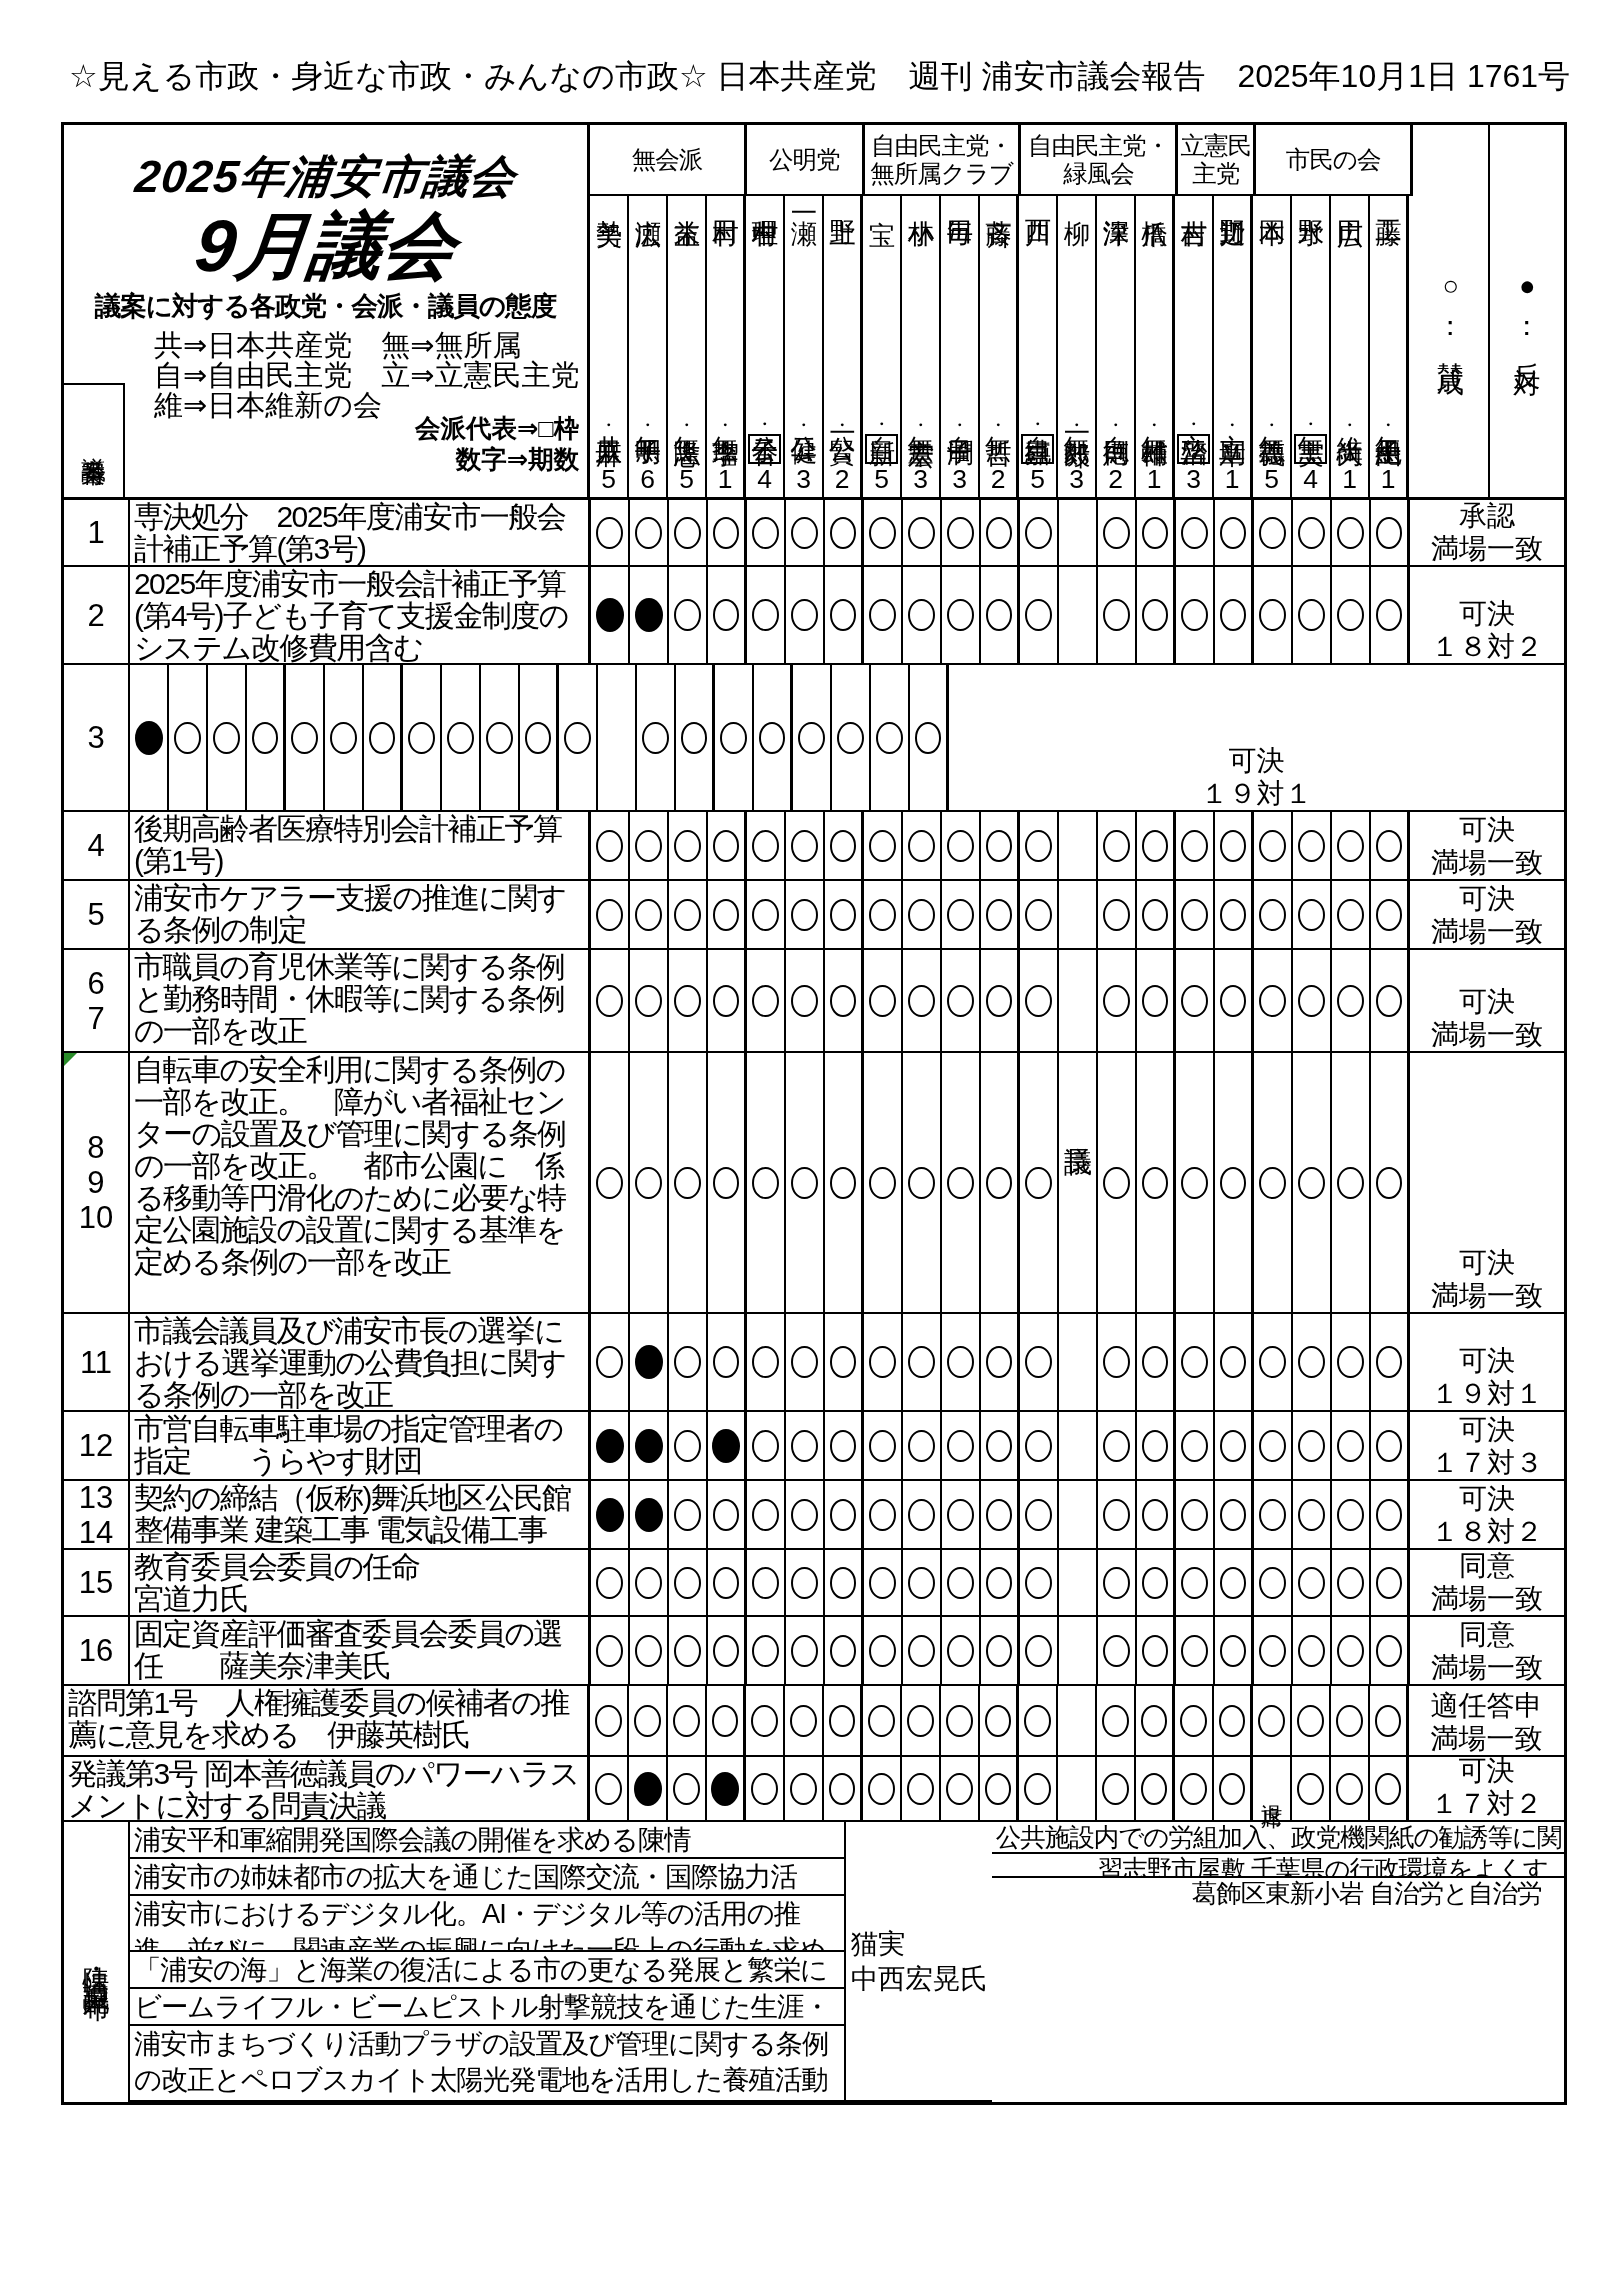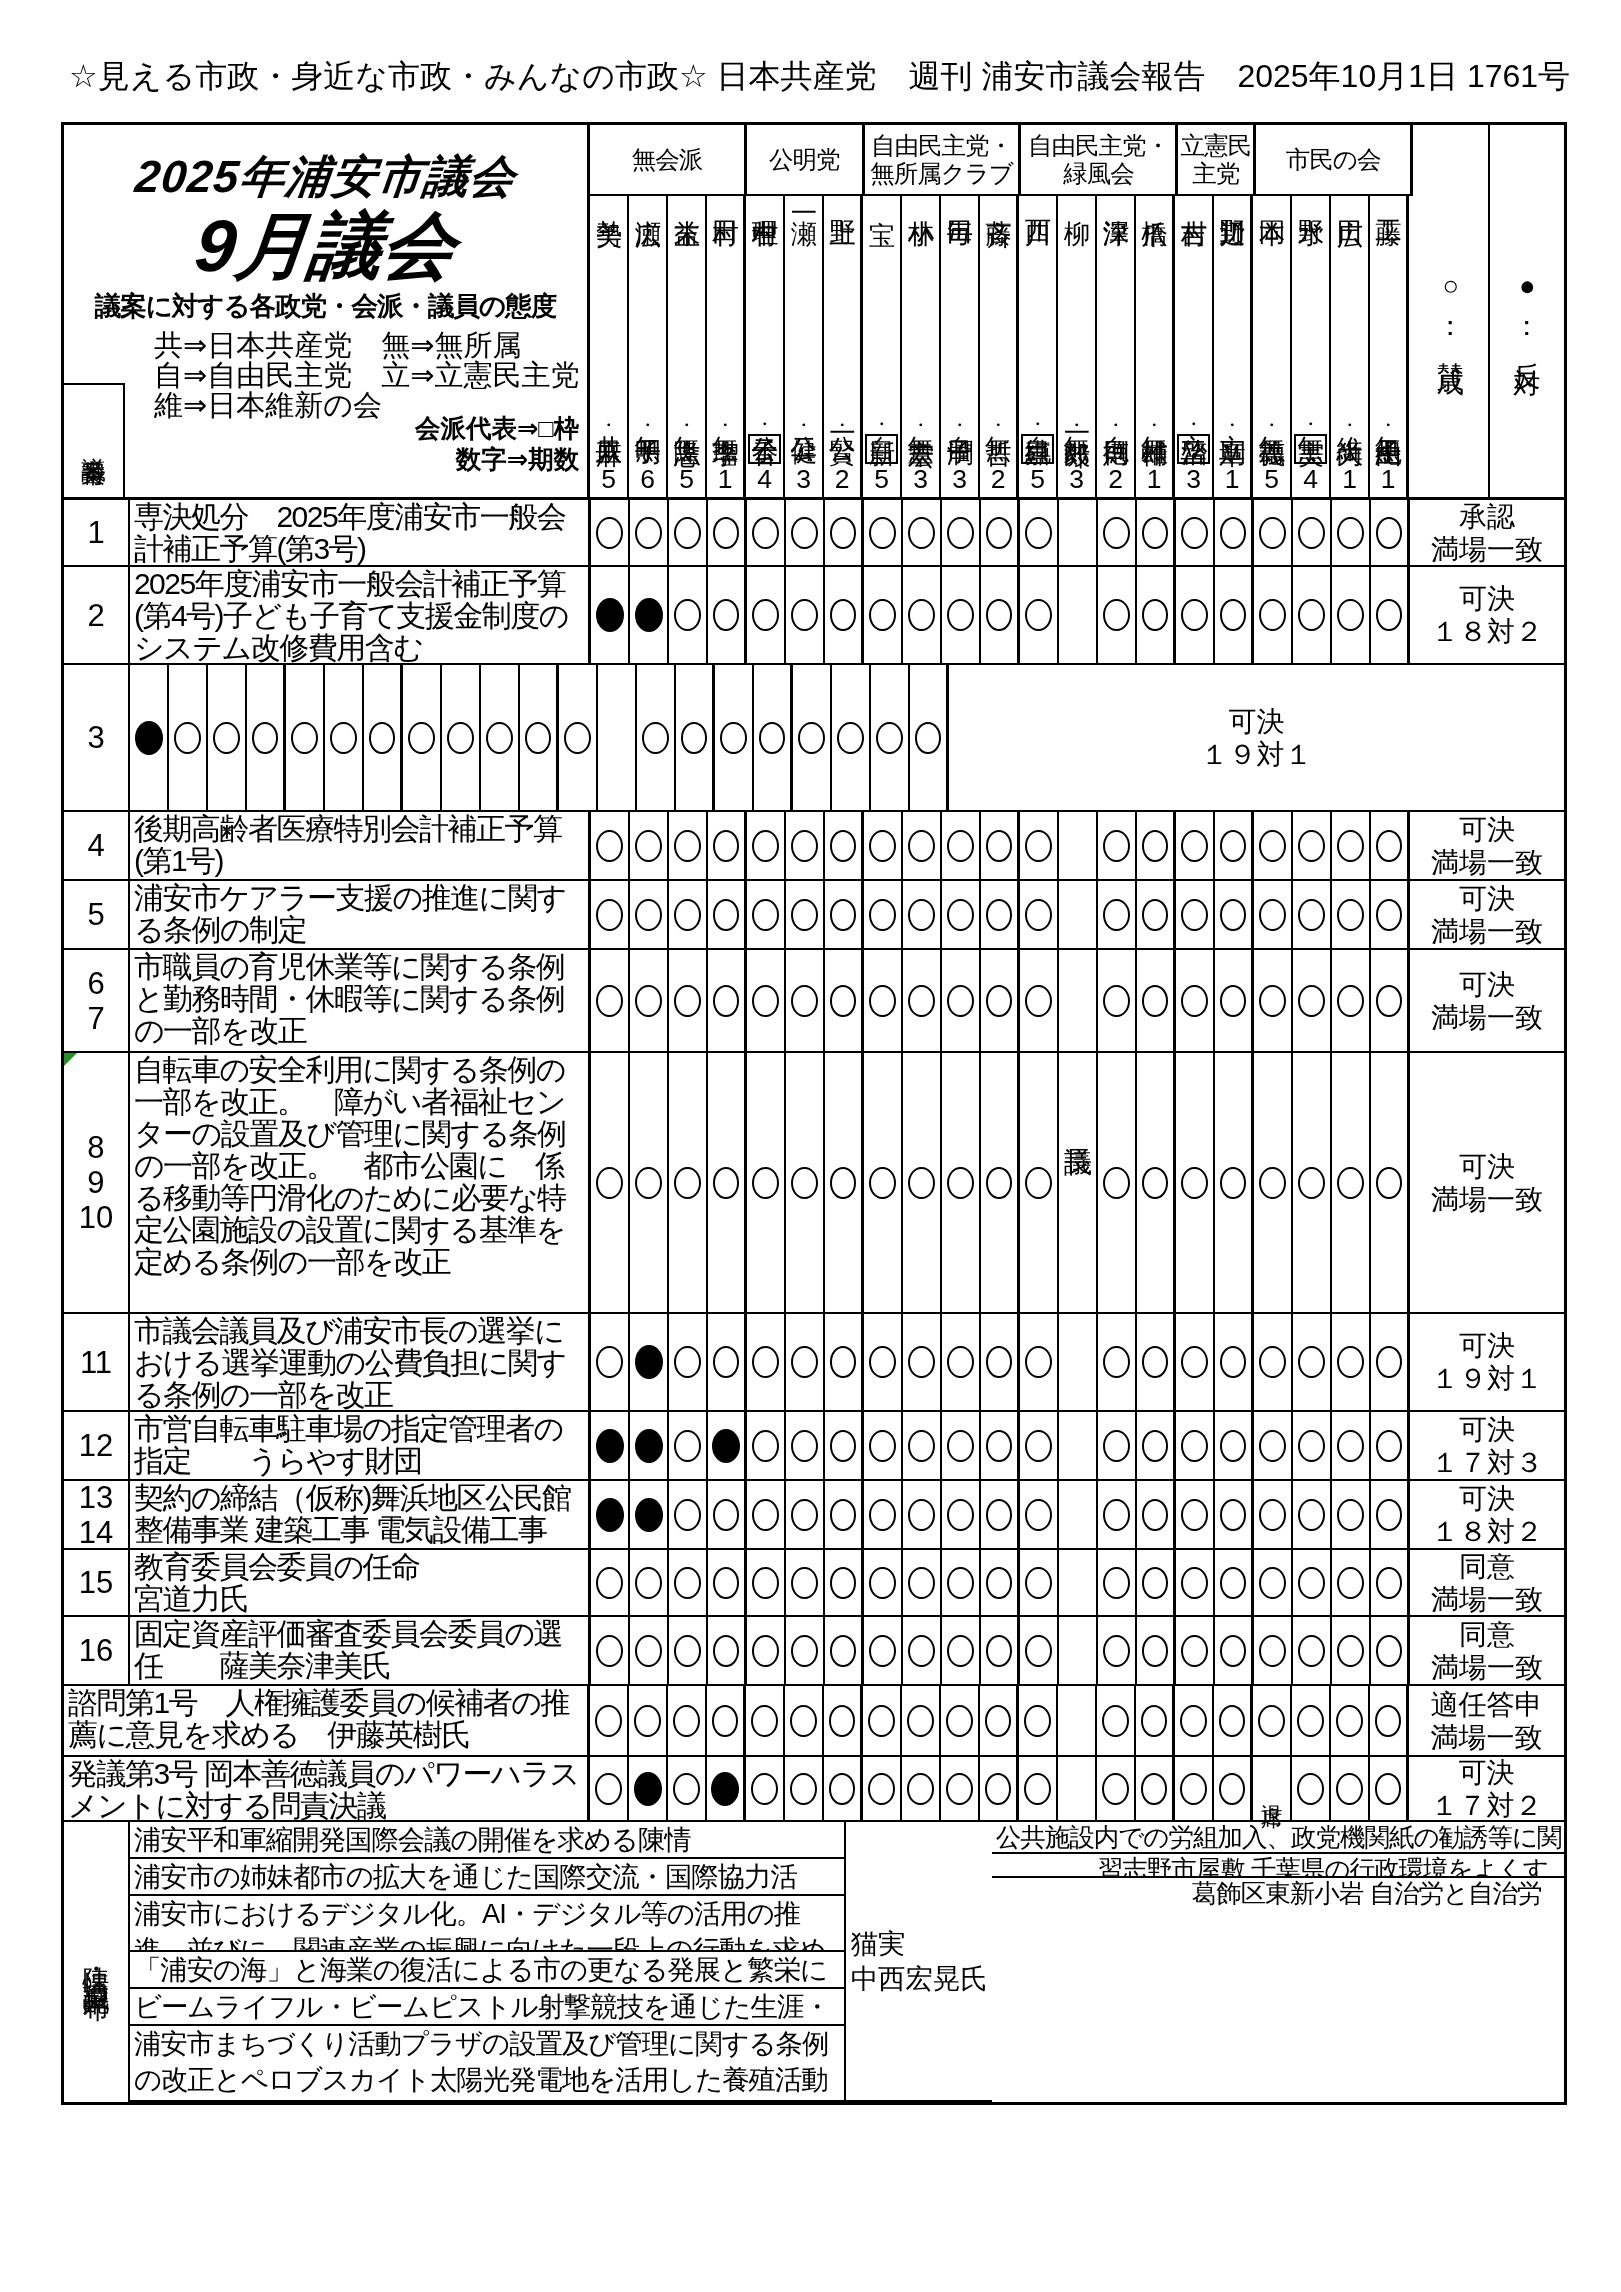--- a/index.html
+++ b/index.html
@@ -57,21 +57,21 @@
   .cdesc.spanfull{width:526px;min-width:526px;}
   .cmark{width:39px;min-width:39px;border-right:2px solid #000;box-sizing:border-box;
          display:flex;align-items:center;justify-content:center;}
   .cmark.gend{border-right:3.9px solid #000;}
   .cmark.top{align-items:flex-start;}
   .mo{width:22.5px;height:28px;border:2.9px solid #000;border-radius:50%;}
   .mx{width:28px;height:34px;background:#000;border-radius:50%;}
   .chair{writing-mode:vertical-rl;text-orientation:upright;font-size:28px;margin-top:71px;
          letter-spacing:2px;}
   .taiseki{writing-mode:vertical-rl;text-orientation:upright;font-size:21.6px;letter-spacing:2px;}
-  .cres{flex:1;display:flex;flex-direction:column;align-items:center;justify-content:center;
+  .cres{flex:1;display:flex;flex-direction:column;align-items:center;justify-content:flex-end;
         font-size:28px;line-height:33px;text-align:center;letter-spacing:0;}
   .corner{position:absolute;top:0;left:0;width:0;height:0;
           border-top:13.7px solid #2a8c2a;border-right:13.7px solid transparent;}
   
   .pet{display:flex;}
   .pside{width:66px;min-width:66px;border-right:2.9px solid #000;box-sizing:border-box;
          display:flex;align-items:center;justify-content:center;
          writing-mode:vertical-rl;text-orientation:upright;font-size:26.5px;letter-spacing:4.9px;}
   .pmain{flex:1;display:flex;flex-direction:row;}
   .ptop{display:flex;border-bottom:2px solid #000;box-sizing:border-box;}

